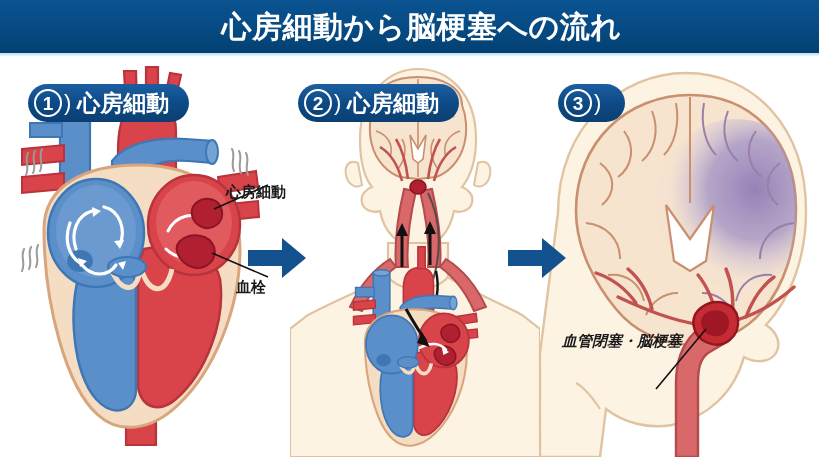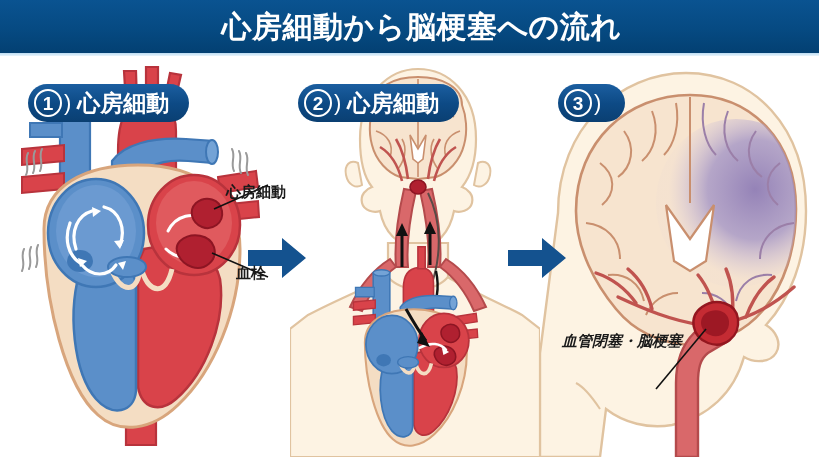--- a/index.html
+++ b/index.html
@@ -102,21 +102,21 @@
 
   
   .annot {
     position: absolute;
     color: #1a1a1a;
     font-size: 15px;
     font-weight: bold;
     white-space: nowrap;
   }
   #annot-thrombus-formation { left: 226px; top: 183px; }
-  #annot-thrombus          { left: 236px; top: 264px; }
+  #annot-thrombus          { left: 236px; top: 278px; }
   #annot-occlusion         { left: 562px; top: 332px; font-style: italic; }
 
   
   .panel-art {
     position: absolute;
     top: 53px;
     height: 404px;
   }
   #panel1-art { left: 0;   width: 290px; }
   #panel2-art { left: 290px; width: 250px; }

